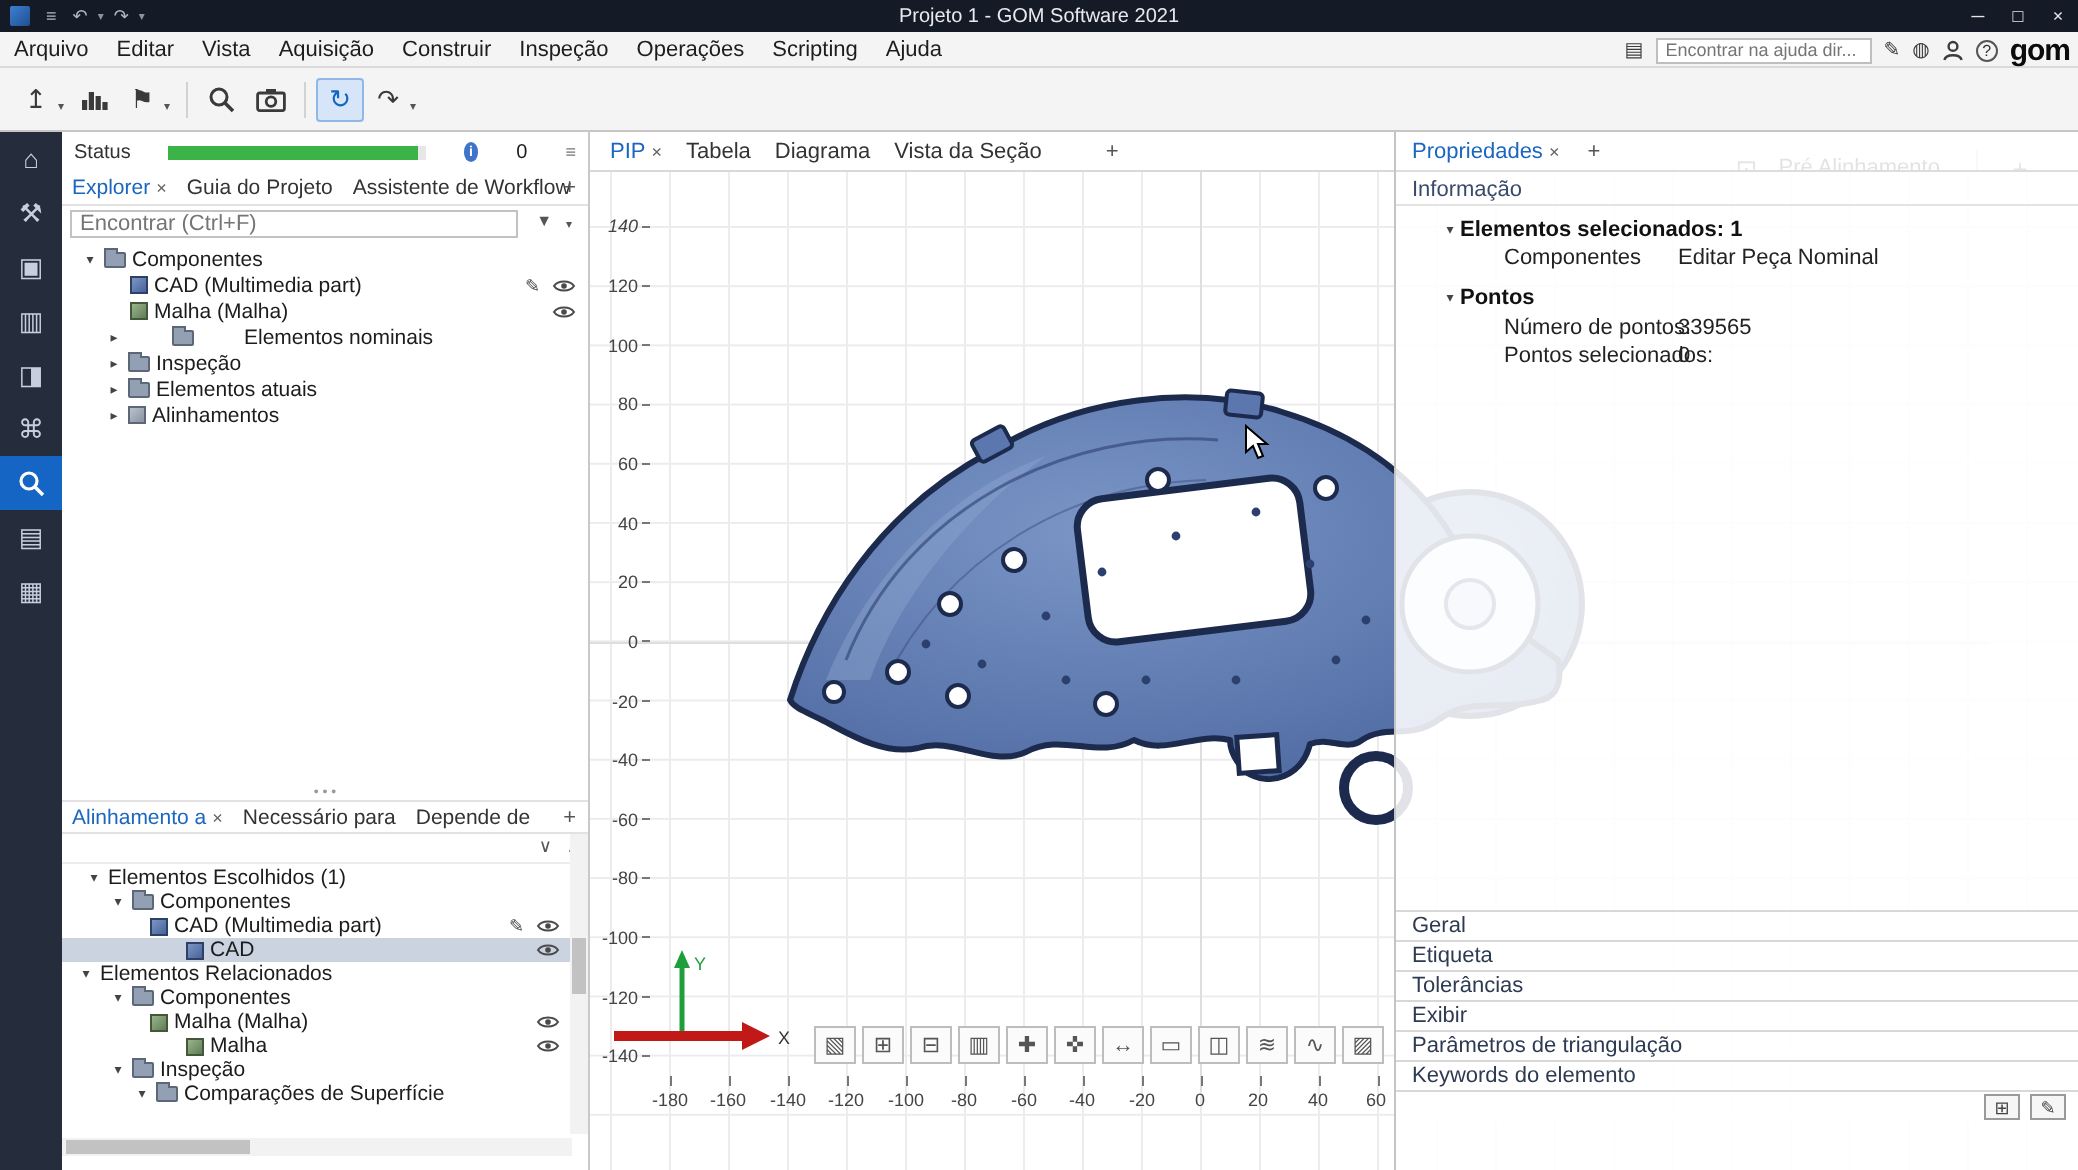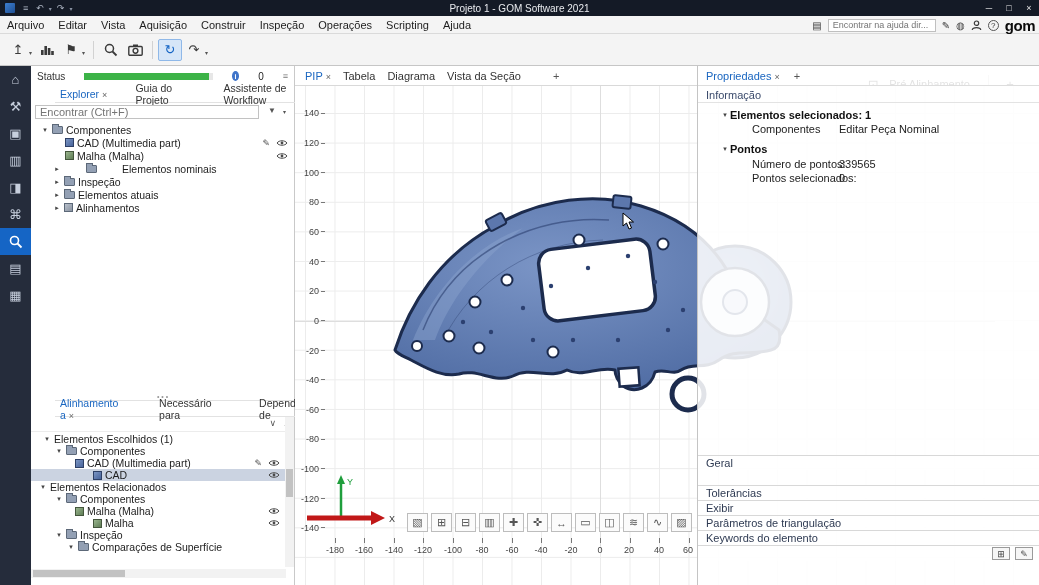--- a/index.html
+++ b/index.html
@@ -50,21 +50,21 @@
   
   #leftpanel { position:absolute; left:31px; top:66px; width:264px; height:519px; background:#fff;
     border-right:1px solid #c9c9c9; font-size:10.5px; color:#1c1c1c; }
   #status-row { position:absolute; left:0; top:0; width:100%; height:20px; display:flex; align-items:center;
     padding:0 6px; gap:19px; }
   #status-bar-track { width:176px; height:7px; background:#e7e7e7; }
   #status-bar-fill { height:7px; background:#3cb347; }
   #info-badge { width:10px; height:10px; border-radius:50%; background:#3f74c9; color:#fff; font-size:7px;
     display:flex; align-items:center; justify-content:center; font-weight:bold; }
   .ptabs { position:absolute; left:0; width:100%; height:17px; border-bottom:1px solid #e2e2e2;
-    display:flex; align-items:center; padding:0 5px; gap:28px; font-size:10.5px; color:#333;margin-left:24px; }
+    display:flex; align-items:center; padding:0 5px; gap:10px; font-size:10.5px; color:#333; }
   .ptab-active { color:#1a66c0; }
   .ptab-x { color:#666; font-size:9px; margin-left:3px; }
   .ptab-plus { position:absolute; right:6px; color:#555; font-size:11px; }
   #search-row { position:absolute; left:0; top:37px; width:100%; height:19px; }
   #explorer-search { position:absolute; left:4px; top:2px; width:224px; height:14px; border:1px solid #c2c2c2;
     font-size:11px; padding:0 4px; color:#555; font-family:"Liberation Sans",sans-serif; }
   #funnel-btn { position:absolute; right:18px; top:3px; font-size:8px; color:#555; }
   #funnel-caret { position:absolute; right:8px; top:5px; font-size:6px; color:#555; }
 
   .trow { height:13px; display:flex; align-items:center; gap:3px; padding-right:4px; white-space:nowrap; }
@@ -403,21 +403,21 @@
       <div class="thumb"></div>
     </div>
 </div>
 
 <div id="canvas">
   <div id="axis-v"></div>
     <div id="axis-h"></div>
   <div id="yticks-marks"></div>
     <div id="xticks-marks"></div>
 
-  <span class="ytick" style="top:22px;">140</span>
+  <span class="ytick" style="top:22px;font-style:italic;">140</span>
   <span class="ytick" style="top:52px;">120</span>
   <span class="ytick" style="top:82px;">100</span>
   <span class="ytick" style="top:111px;">80</span>
   <span class="ytick" style="top:141px;">60</span>
   <span class="ytick" style="top:171px;">40</span>
   <span class="ytick" style="top:200px;">20</span>
   <span class="ytick" style="top:230px;">0</span>
   <span class="ytick" style="top:260px;">-20</span>
   <span class="ytick" style="top:289px;">-40</span>
   <span class="ytick" style="top:319px;">-60</span>
@@ -545,20 +545,21 @@
   <div class="rp-row" style="top:91px;">
     <span class="rp-key">Número de pontos:</span>
     <span class="rp-val">339565</span>
   </div>
   <div class="rp-row" style="top:105px;text-decoration:underline;">
     <span class="rp-key">Pontos selecionados:</span>
     <span class="rp-val">0</span>
   </div>
 
   <div class="rp-section" style="top:389px;">Geral</div>
+  <div class="rp-section" style="top:404px;">Etiqueta</div>
   <div class="rp-section" style="top:419px;">Tolerâncias</div>
   <div class="rp-section" style="top:434px;">Exibir</div>
   <div class="rp-section" style="top:449px;">Parâmetros de triangulação</div>
   <div class="rp-section" style="top:464px;">Keywords do elemento</div>
 
   <div id="rp-bottom">
     <span class="rp-bic">⊞</span>
     <span class="rp-bic">✎</span>
   </div>
 </div>

